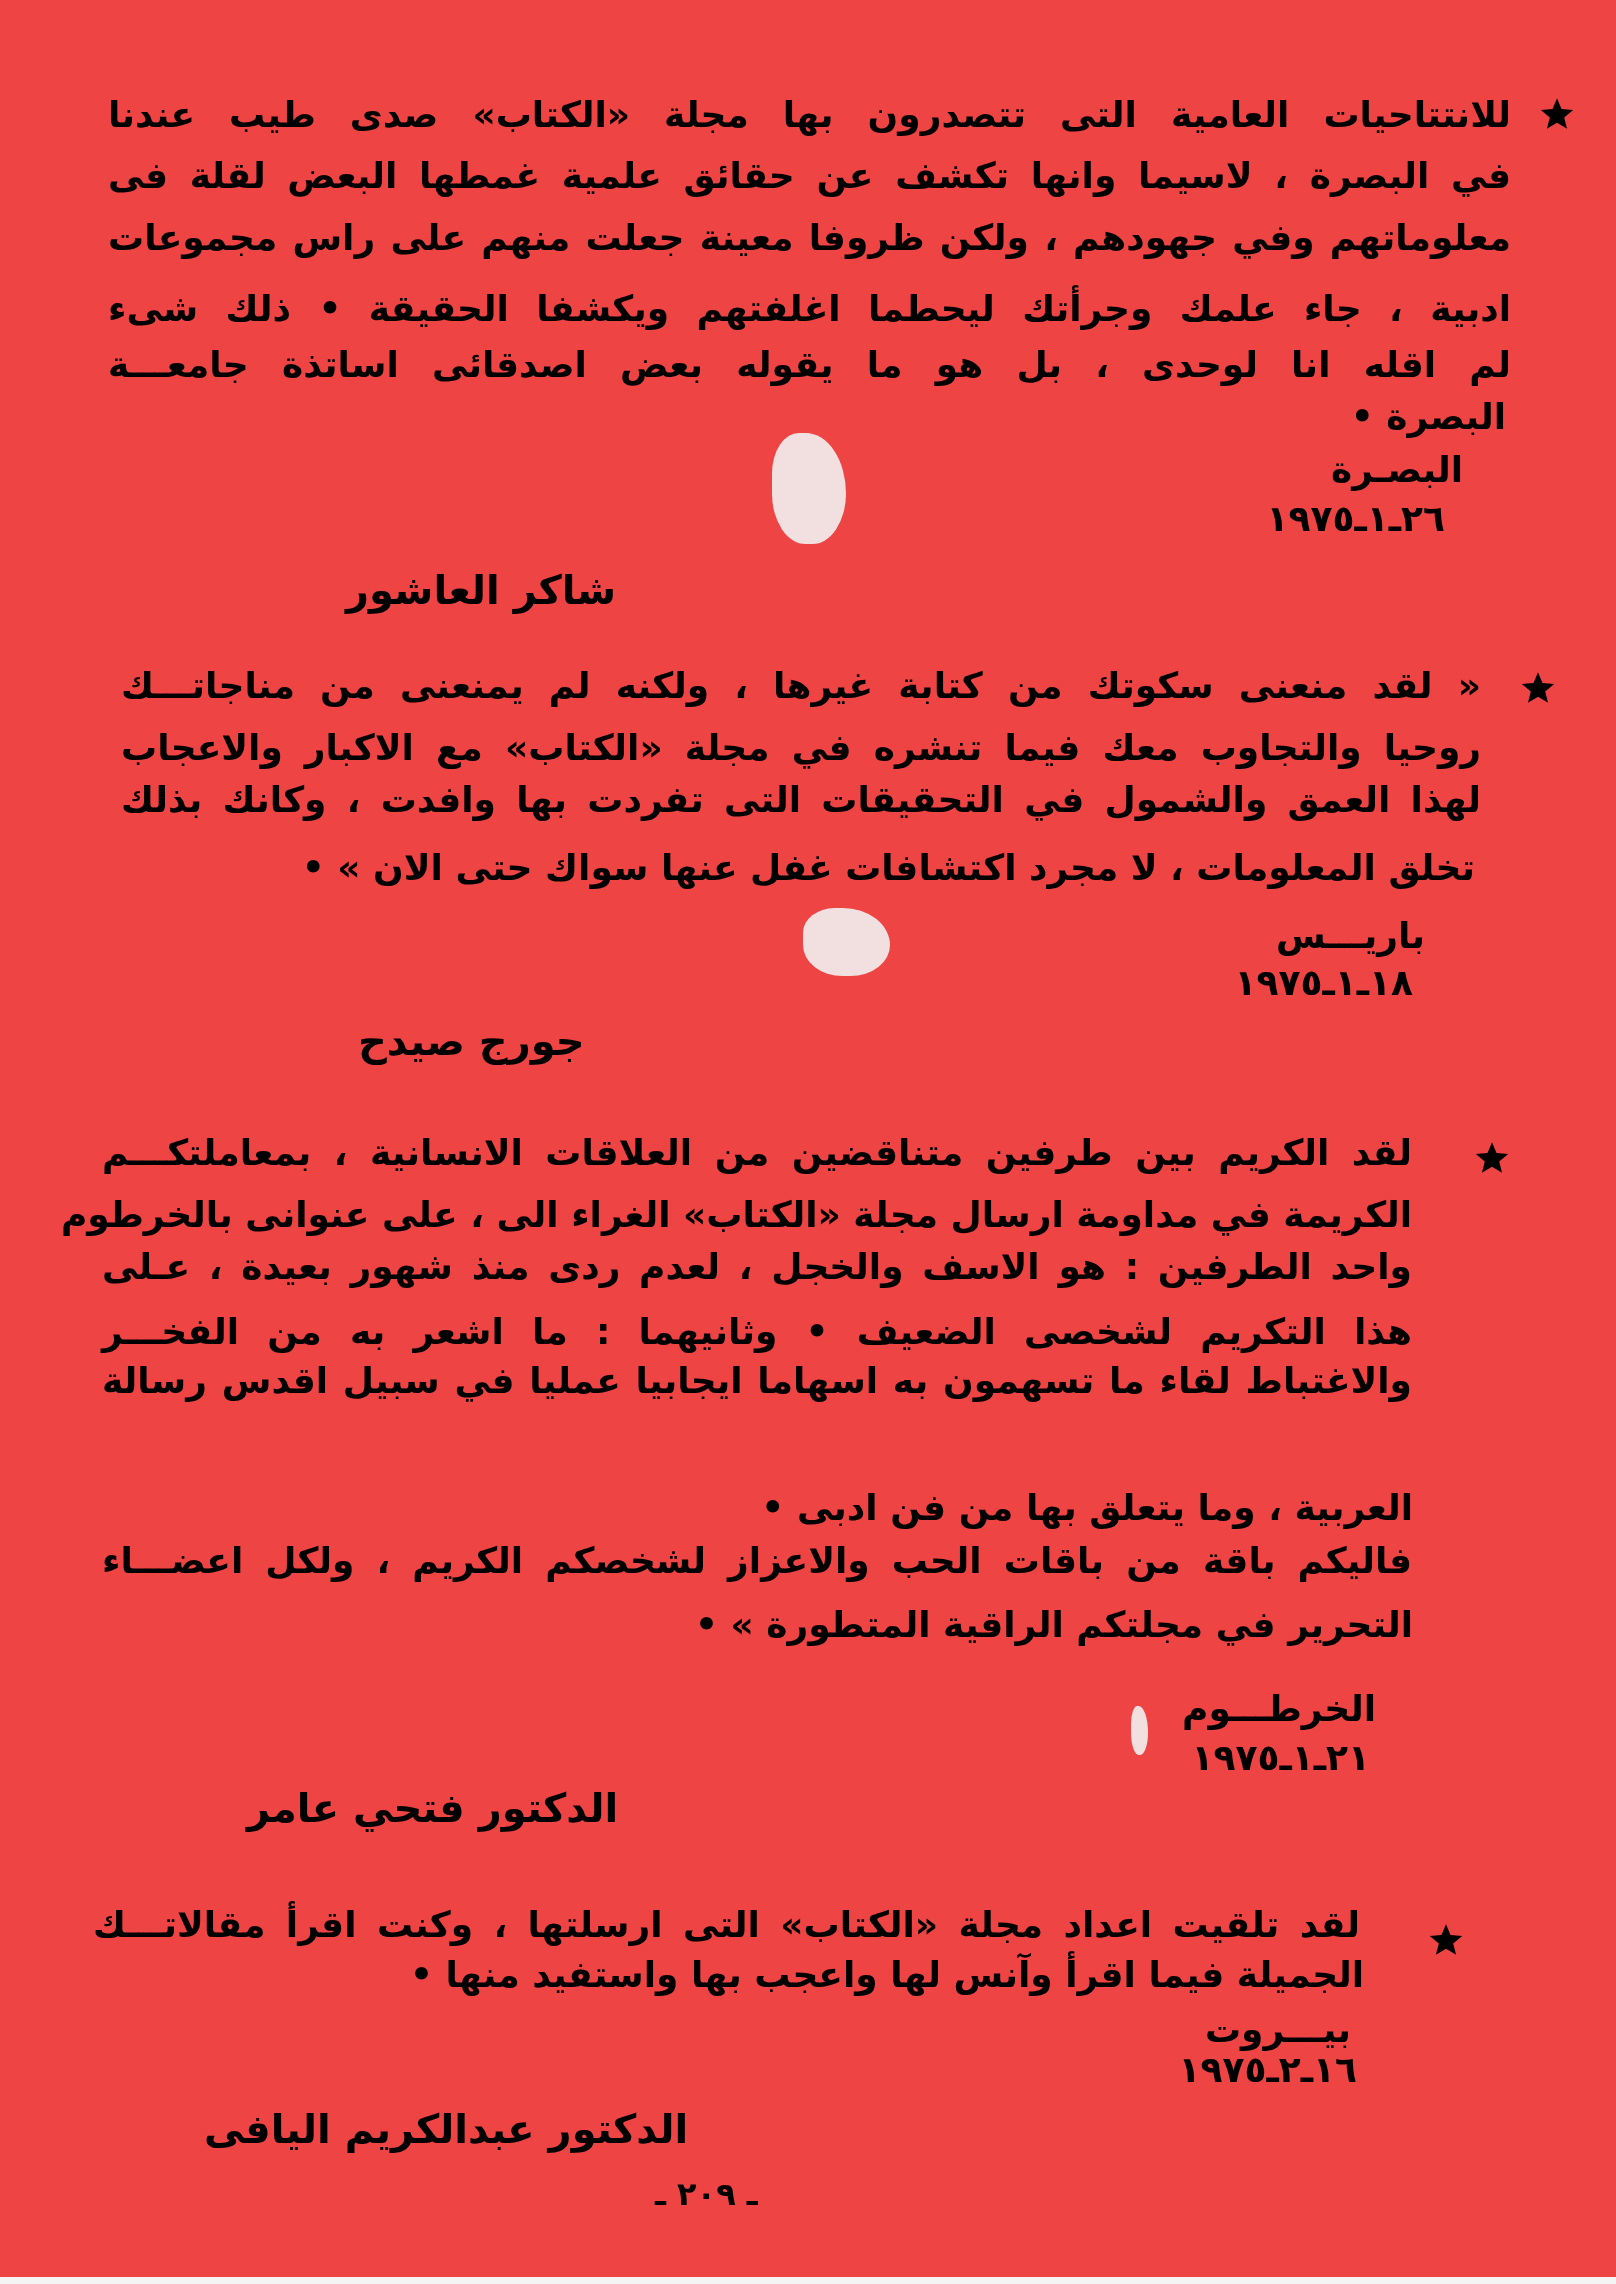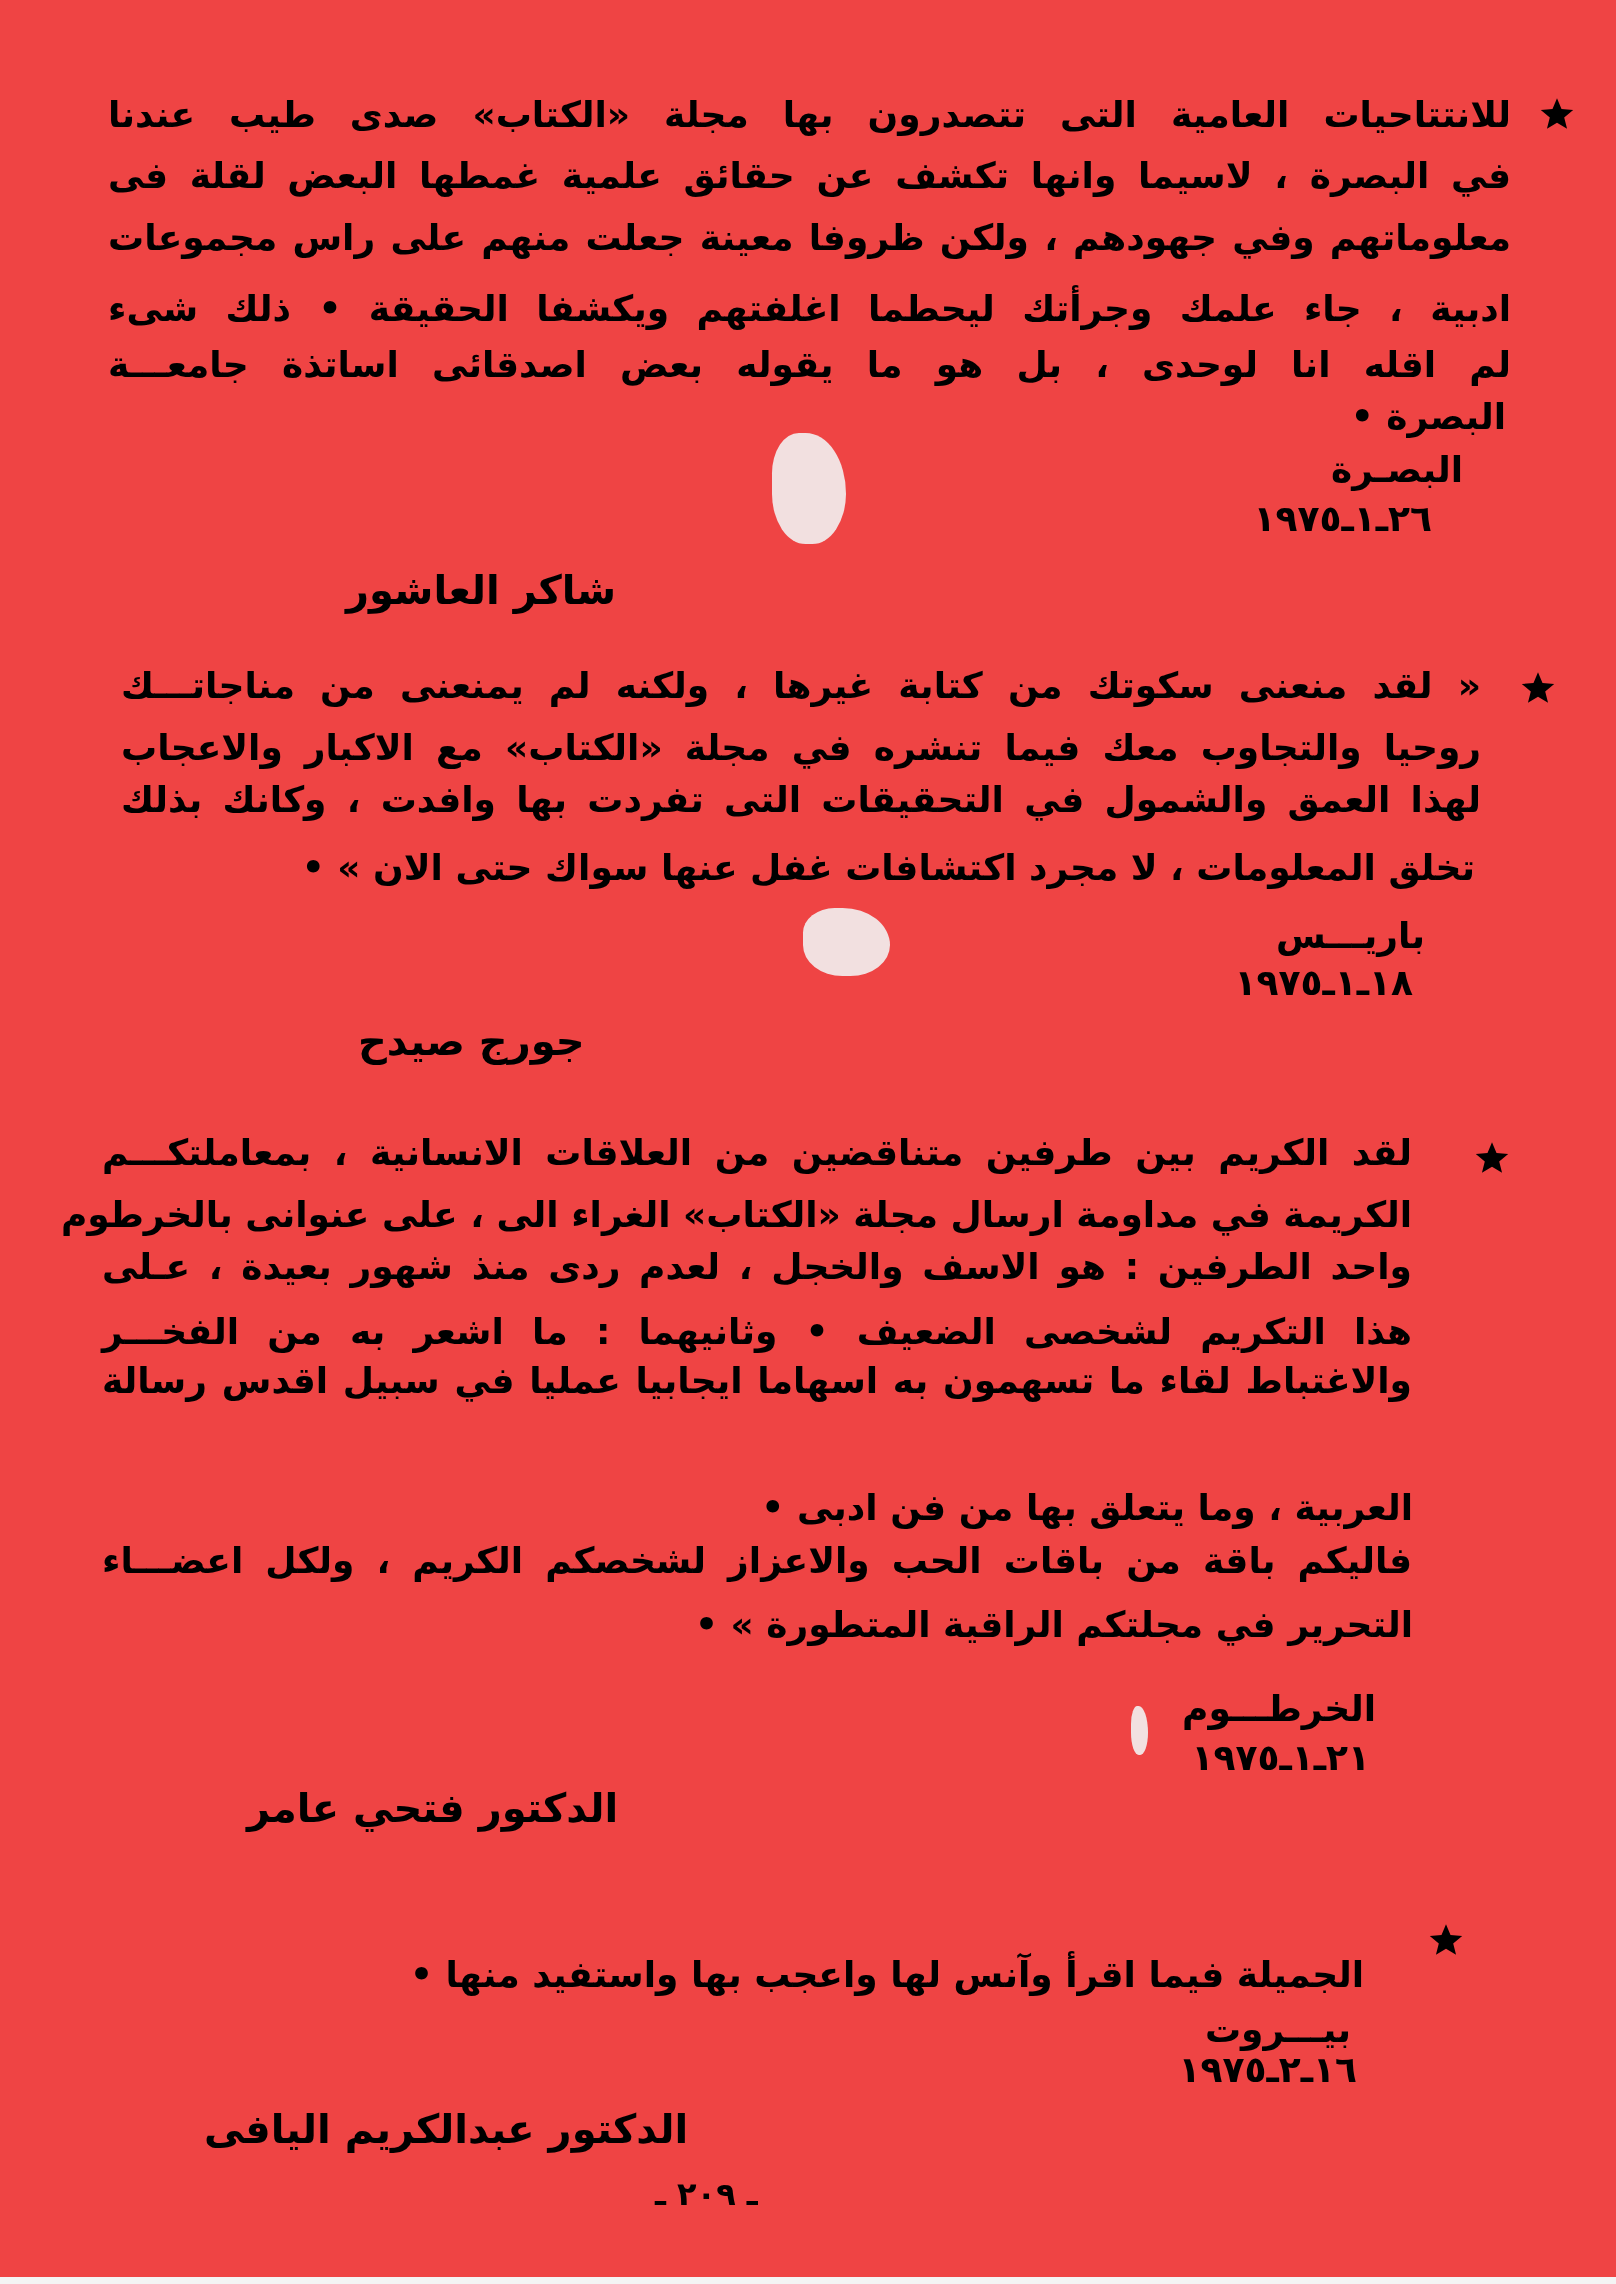--- a/index.html
+++ b/index.html
@@ -39,21 +39,21 @@
         <path d="M12 1.5l3 7.2 7.8.6-6 5 1.9 7.6L12 17.8l-6.7 4.1 1.9-7.6-6-5 7.8-.6z" fill="#000"></path>
       </svg>
   </div>
   <div class="line just" style="left:108px;top:87px;width:1403px;">للانتتاحيات العامية التى تتصدرون بها مجلة «الكتاب» صدى طيب عندنا</div>
   <div class="line just" style="left:108px;top:148px;width:1403px;">في البصرة ، لاسيما وانها تكشف عن حقائق علمية غمطها البعض لقلة فى</div>
   <div class="line just" style="left:108px;top:210px;width:1403px;">معلوماتهم وفي جهودهم ، ولكن ظروفا معينة جعلت منهم على راس مجموعات</div>
   <div class="line just" style="left:108px;top:281px;width:1403px;">ادبية ، جاء علمك وجرأتك ليحطما اغلفتهم ويكشفا الحقيقة • ذلك شىء</div>
   <div class="line just" style="left:108px;top:337px;width:1403px;">لم اقله انا لوحدى ، بل هو ما يقوله بعض اصدقائى اساتذة جامعـــة</div>
   <div class="line" style="right:111px;top:389px;">البصرة •</div>
   <div class="line place" style="right:154px;top:442px;">البصـرة</div>
-  <div class="line date" style="right:185px;top:491px;">٢٦ـ١ـ١٩٧٥</div>
+  <div class="line date" style="right:172px;top:491px;">٢٦ـ١ـ١٩٧٥</div>
   <div class="line sig" style="left:346px;top:562px;">شاكر العاشور</div>
 
   <div class="star" style="left:1520px;top:670px;">
     <svg viewBox="0 0 24 24">
         <path d="M12 1.5l3 7.2 7.8.6-6 5 1.9 7.6L12 17.8l-6.7 4.1 1.9-7.6-6-5 7.8-.6z" fill="#000"></path>
       </svg>
   </div>
   <div class="line just" style="left:121px;top:658px;width:1360px;">« لقد منعنى سكوتك من كتابة غيرها ، ولكنه لم يمنعنى من مناجاتـــك</div>
   <div class="line just" style="left:121px;top:720px;width:1360px;">روحيا والتجاوب معك فيما تنشره في مجلة «الكتاب» مع الاكبار والاعجاب</div>
   <div class="line just" style="left:121px;top:772px;width:1360px;">لهذا العمق والشمول في التحقيقات التى تفردت بها وافدت ، وكانك بذلك</div>
@@ -77,20 +77,21 @@
   <div class="line" style="right:204px;top:1597px;">التحرير في مجلتكم الراقية المتطورة » •</div>
   <div class="line place" style="right:241px;top:1681px;">الخرطـــوم</div>
   <div class="line date" style="right:247px;top:1730px;">٢١ـ١ـ١٩٧٥</div>
   <div class="line sig" style="left:247px;top:1780px;">الدكتور فتحي عامر</div>
 
   <div class="star" style="left:1428px;top:1922px;">
     <svg viewBox="0 0 24 24">
         <path d="M12 1.5l3 7.2 7.8.6-6 5 1.9 7.6L12 17.8l-6.7 4.1 1.9-7.6-6-5 7.8-.6z" fill="#000"></path>
       </svg>
   </div>
+  <div class="line just" style="left:93px;top:1897px;width:1267px;">لقد تلقيت اعداد مجلة «الكتاب» التى ارسلتها ، وكنت اقرأ مقالاتـــك</div>
   <div class="line" style="right:253px;top:1947px;">الجميلة فيما اقرأ وآنس لها واعجب بها واستفيد منها •</div>
   <div class="line place" style="right:266px;top:2002px;">بيـــروت</div>
   <div class="line date" style="right:260px;top:2042px;">١٦ـ٢ـ١٩٧٥</div>
   <div class="line sig" style="left:204px;top:2101px;">الدكتور عبدالكريم اليافى</div>
 
   <div class="line pageno" style="left:655px;top:2166px;">ـ ٢٠٩ ـ</div>
 </div>
 
 <div class="bottom-strip"></div>
 

